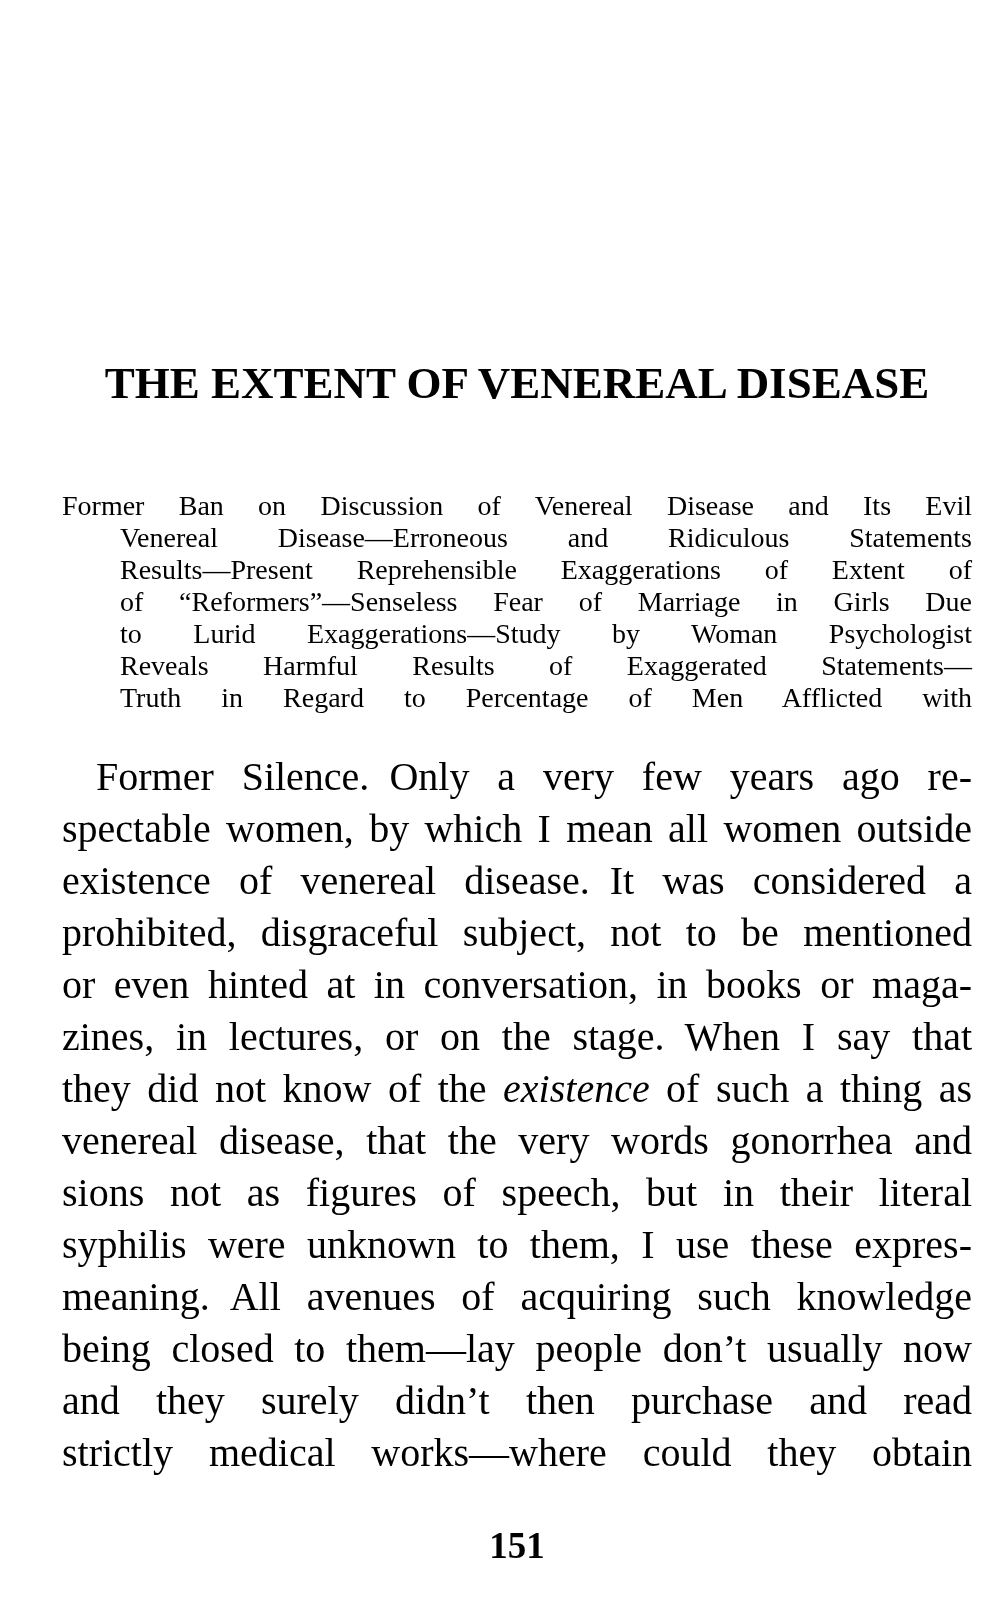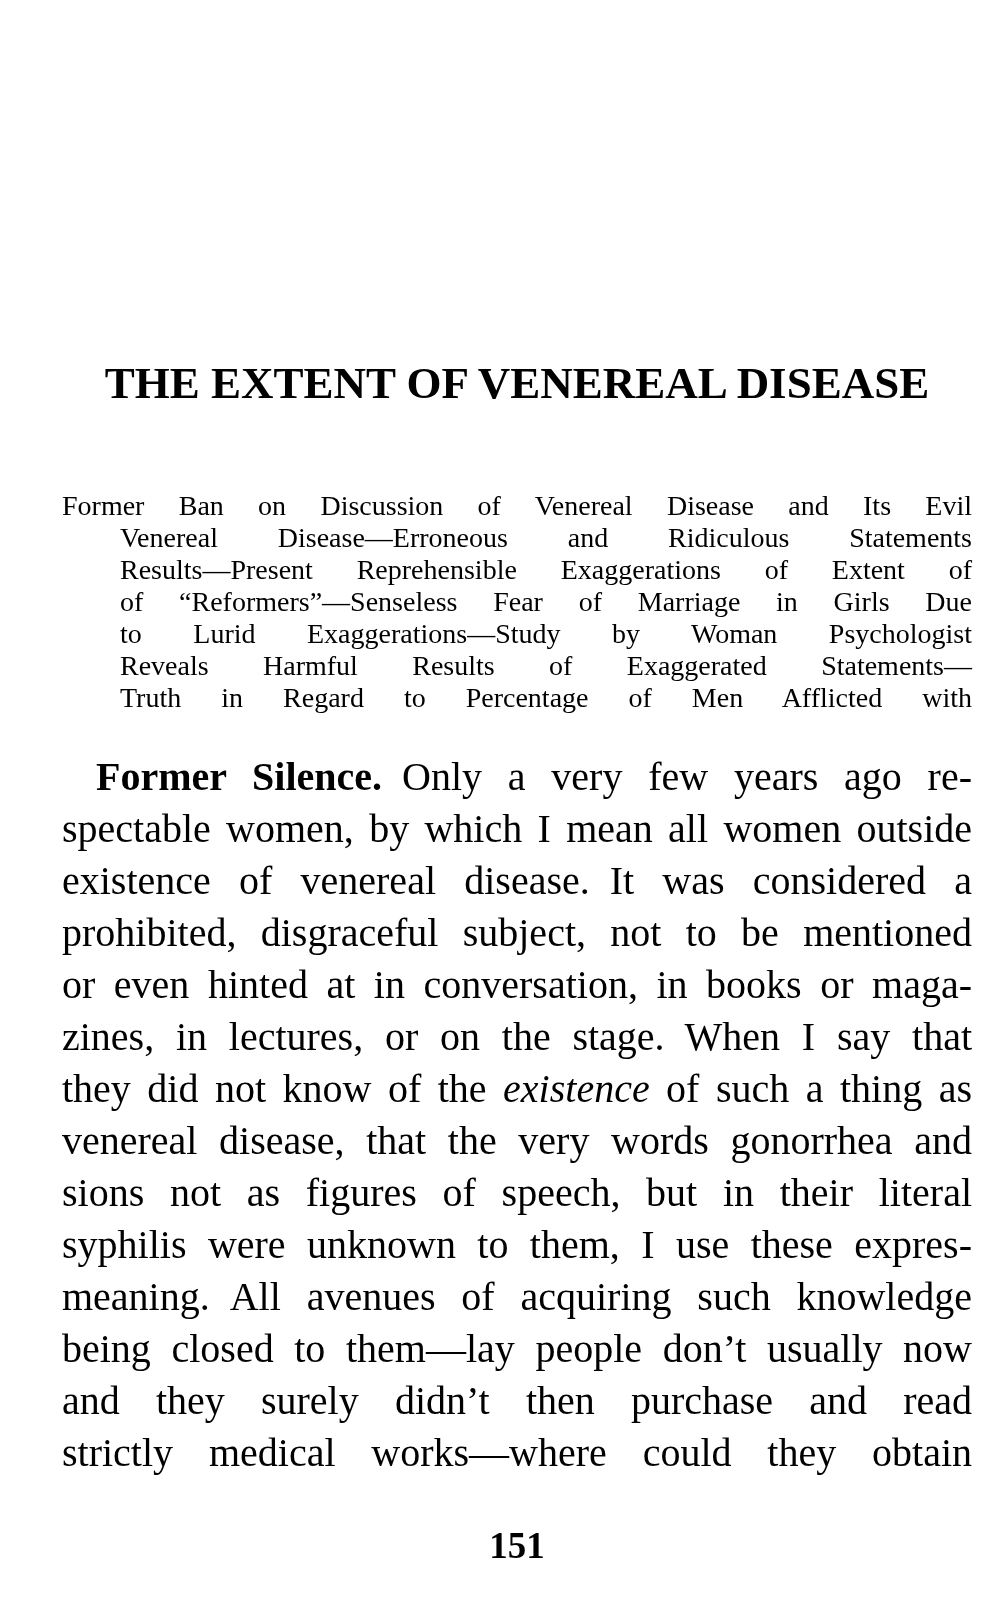--- a/index.html
+++ b/index.html
@@ -25,21 +25,21 @@
   }
   .sline{text-align:justify;text-align-last:justify;}
   .sline.cont{padding-left:58px;}
   .sline.last{text-align-last:left;}
   .bodytext{
     position:absolute;top:751px;left:62px;width:910px;
     font-size:40px;line-height:52px;
   }
   .bline{text-align:justify;text-align-last:justify;}
   .bline.first{padding-left:34px;}
-  .bline .b{font-weight:700;}
+  .bline .b{font-weight:400;}
   .bline .i{font-style:italic;margin-top:12px;}
   .pagenum{
     position:absolute;top:1527px;left:62px;width:910px;
     text-align:center;font-size:37px;font-weight:700;line-height:1;
   }
 </style>
 </head>
 <body>
 
 <div class="page">

